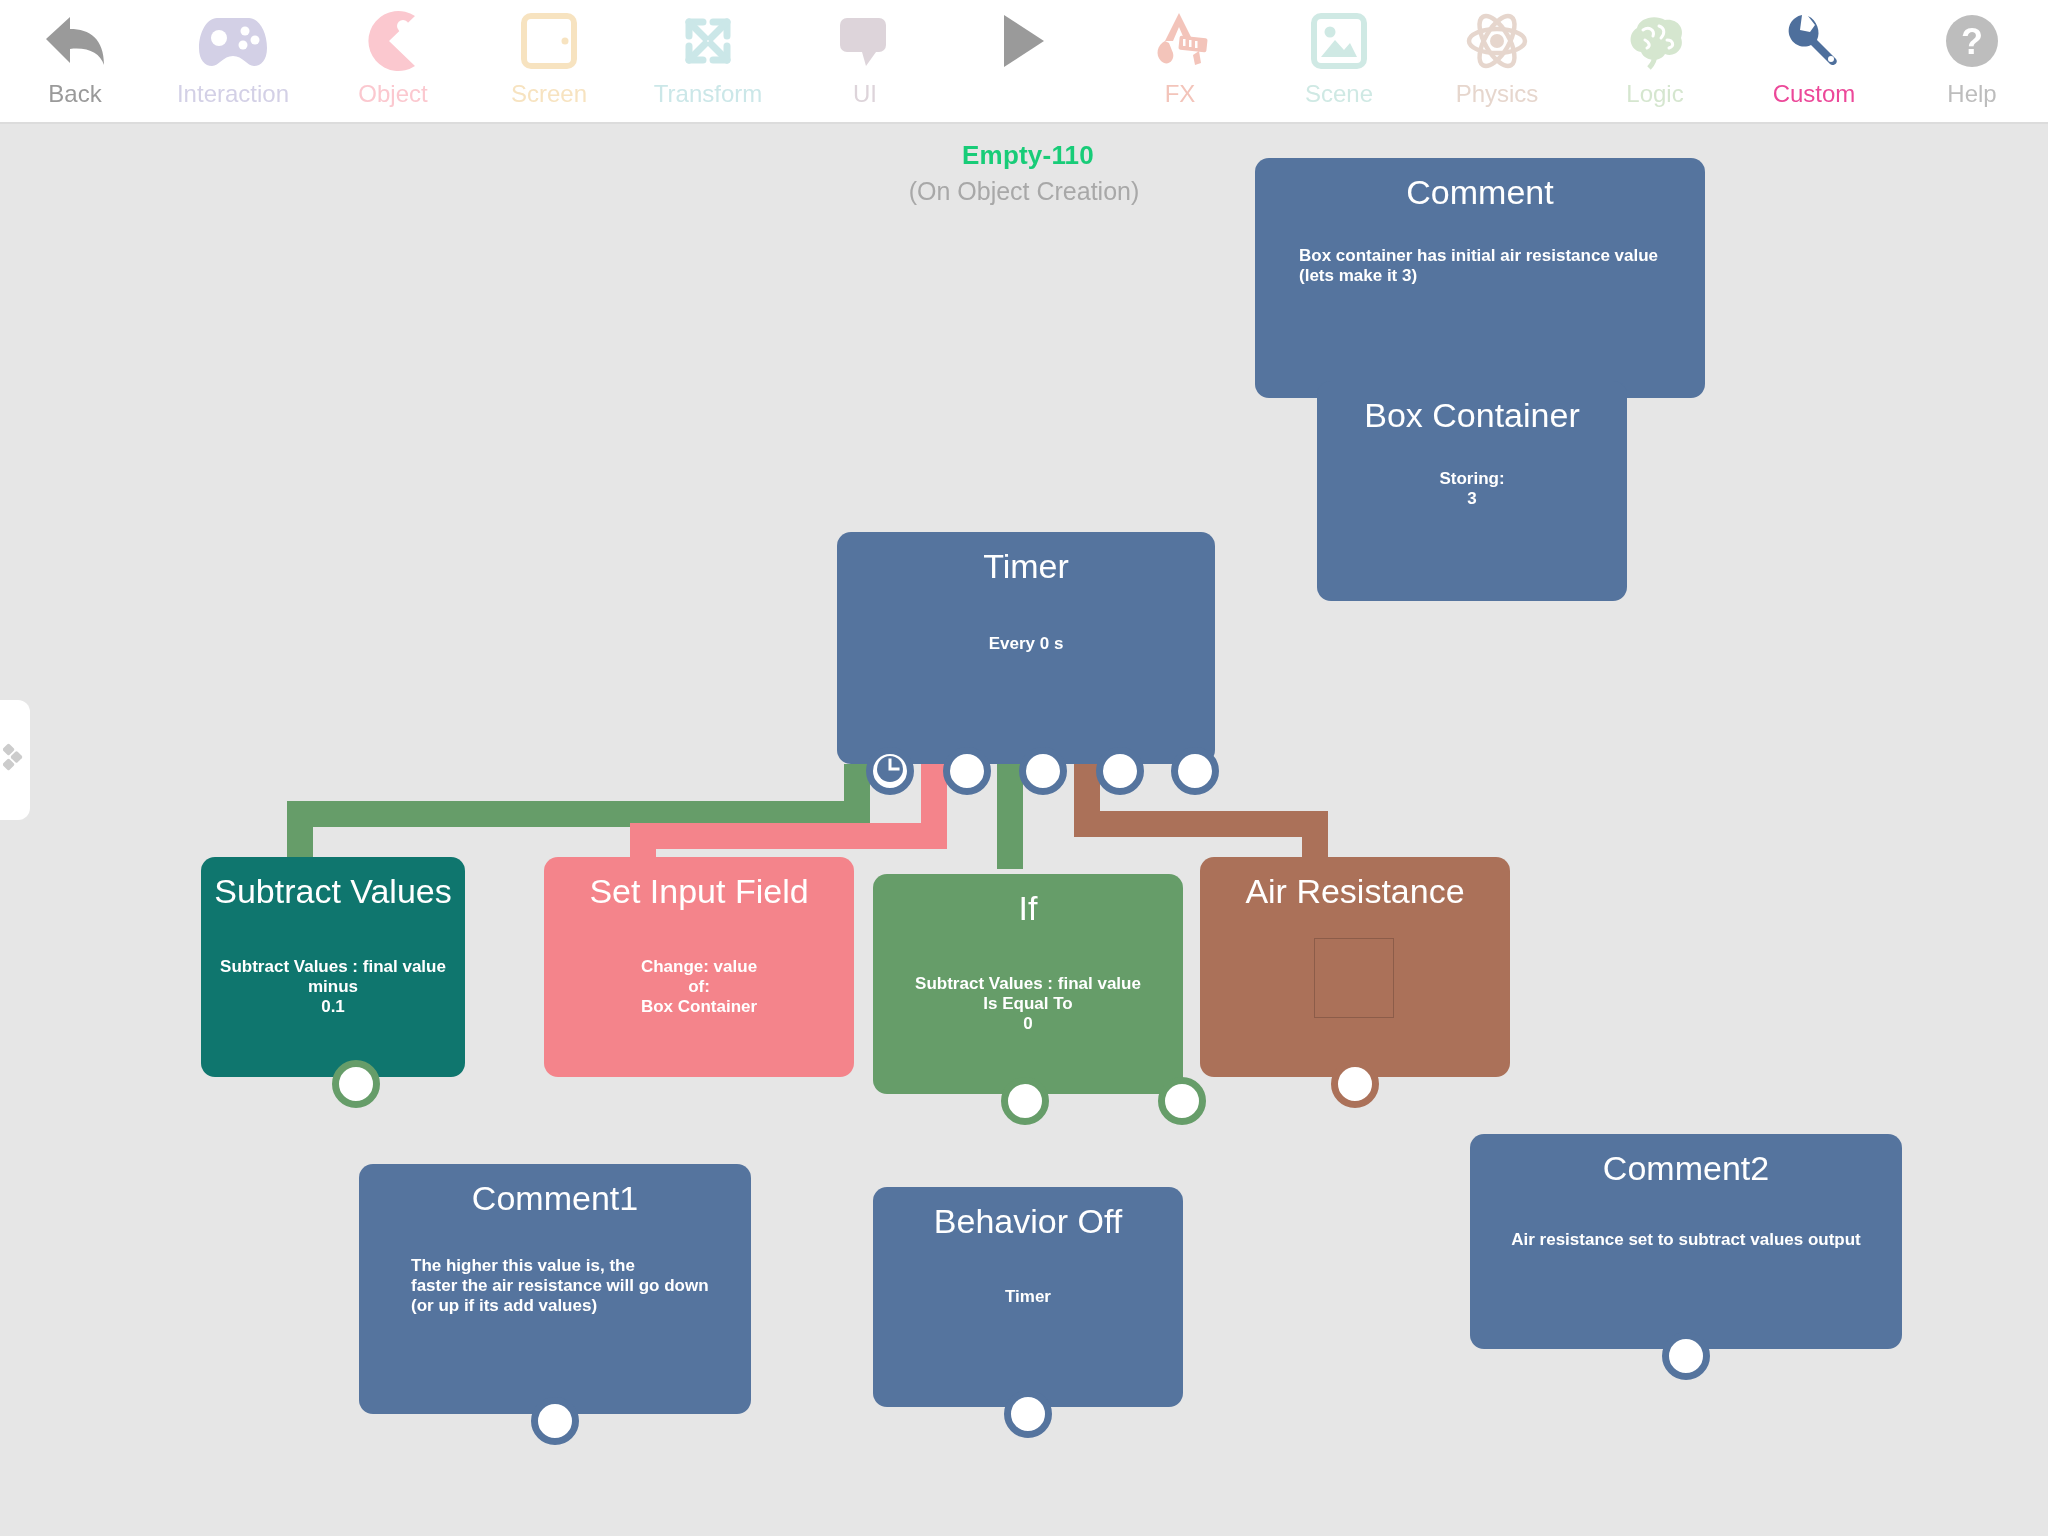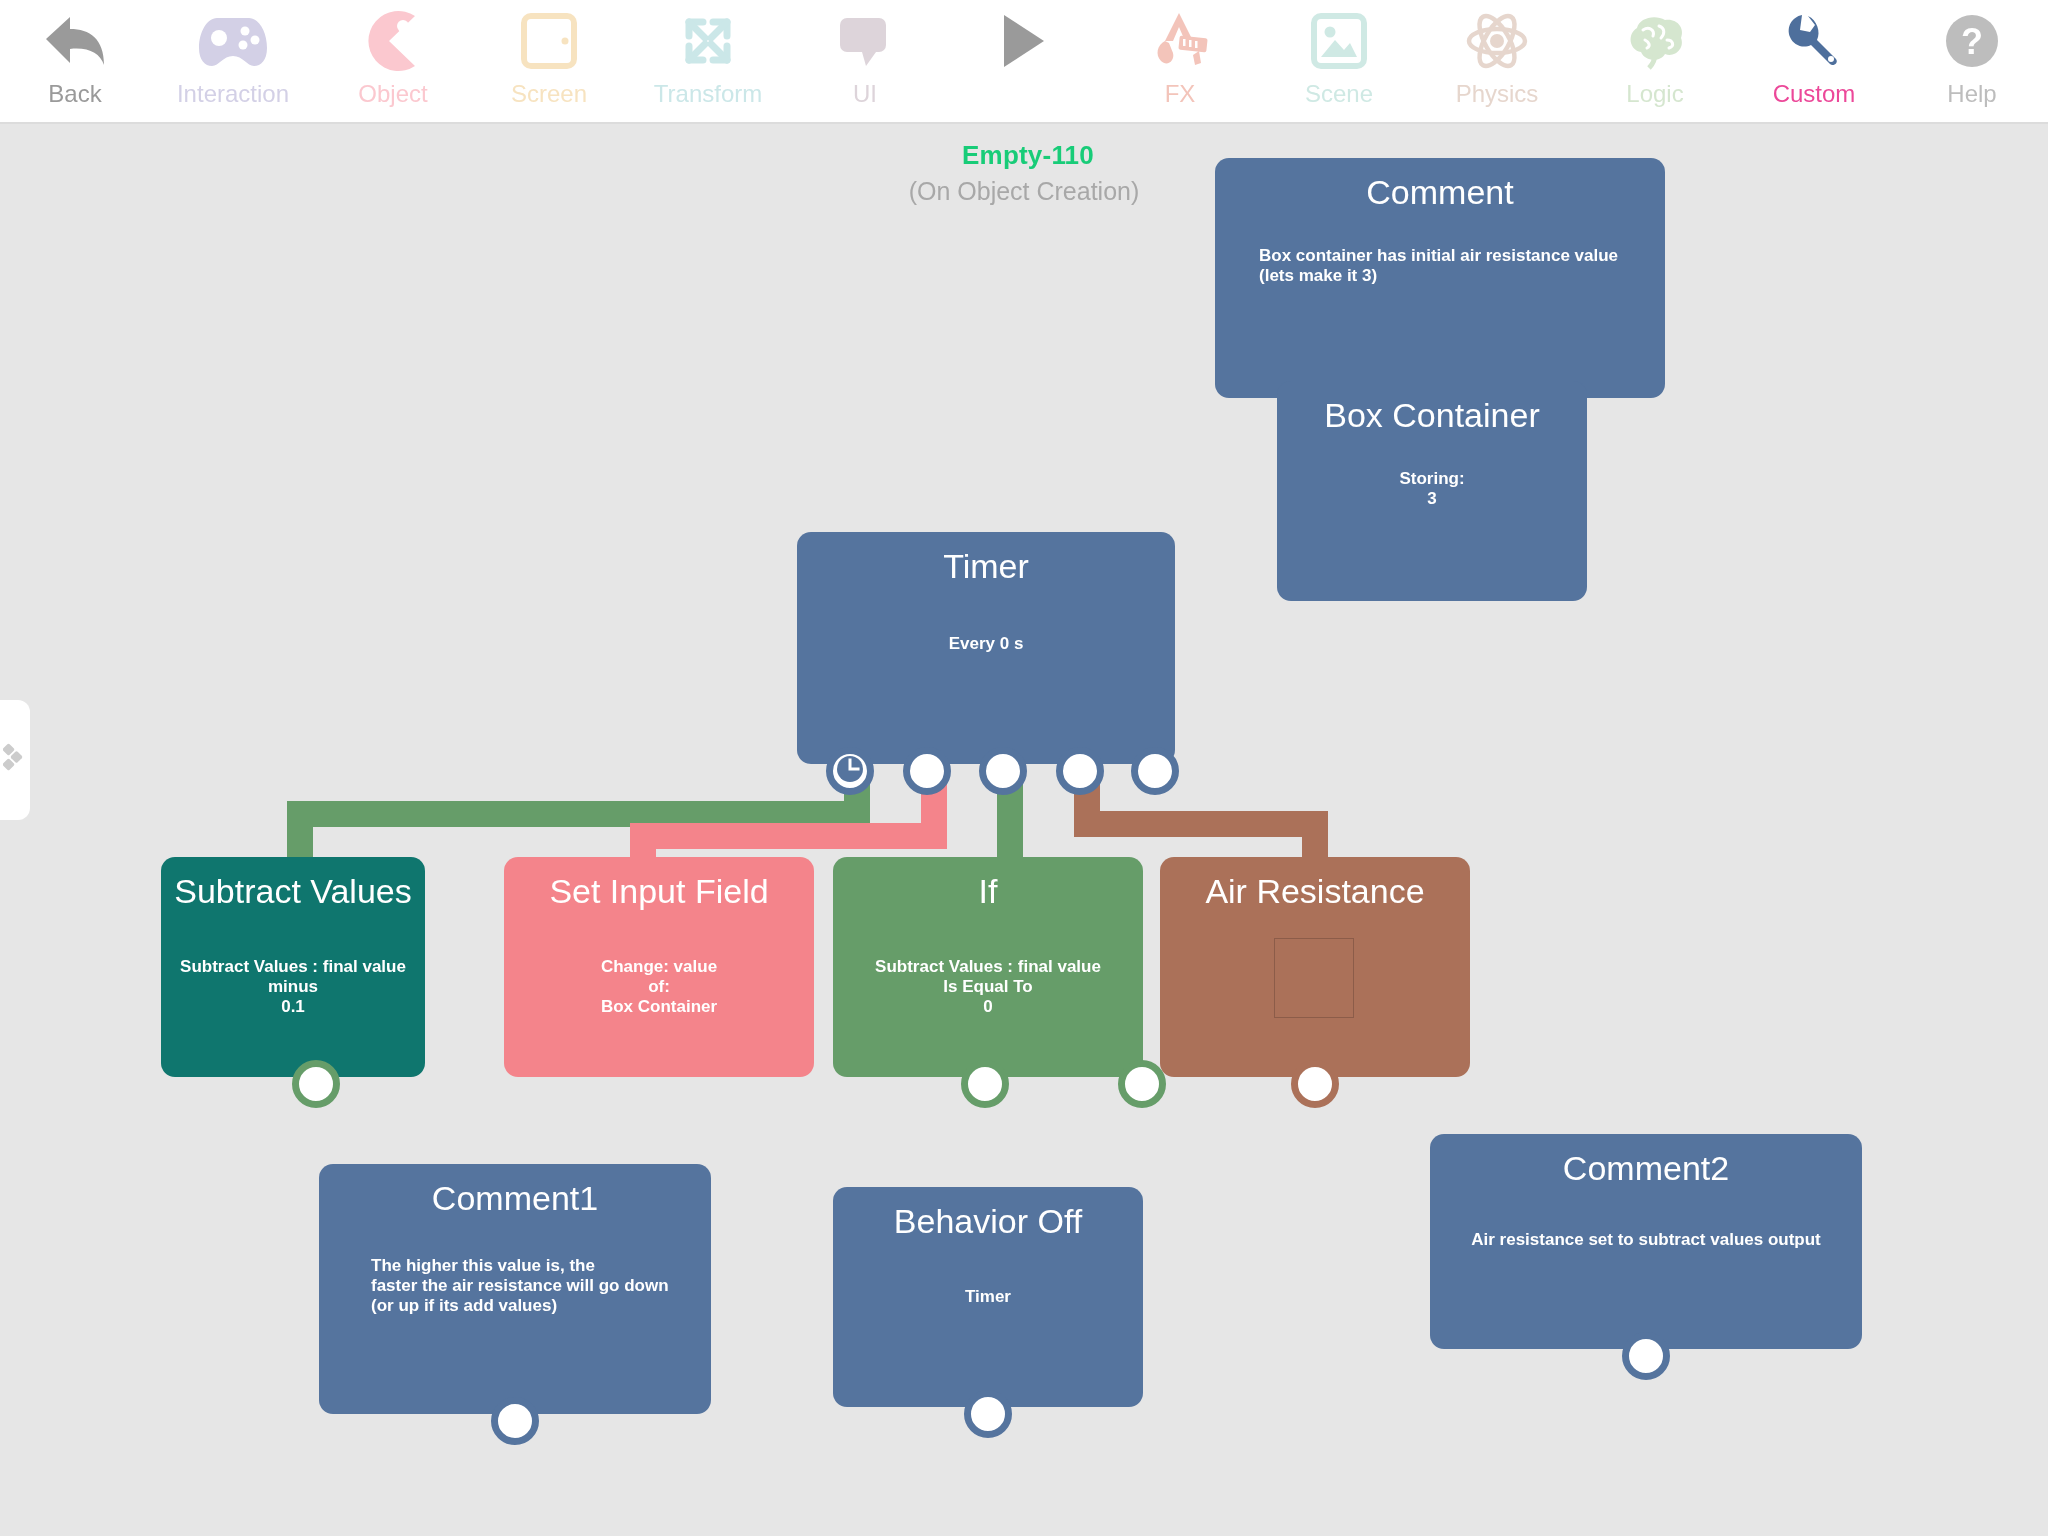--- a/index.html
+++ b/index.html
@@ -64,20 +64,21 @@
 
   
   .wire { position: absolute; }
 
   
   .node {
     position: absolute;
     border-radius: 14px;
     color: #ffffff;
     overflow: visible;
+    margin-left: 40px;
   }
   .node .ntitle {
     position: absolute; left: 0; right: 0; top: 14px;
     text-align: center;
     font-size: 34px; font-weight: 400; line-height: 40px;
     color: #ffffff;
   }
   .node .nbody {
     position: absolute; left: 14px; right: 14px;
     text-align: center;
@@ -331,21 +332,21 @@
       <div class="port green" style="left:131px; bottom:-31px;"></div>
     </div>
 
     <div class="node" style="left:504px; top:733px; width:310px; height:220px; background:#f4848b;">
       <div class="ntitle">Set Input Field</div>
       <div class="nbody" style="top:100px;">Change: value
 of:
 Box Container</div>
     </div>
 
-    <div class="node" style="left:833px; top:733px; width:310px; height:220px; background:#669d69;">
+    <div class="node" style="left:833px; top:750px; width:310px; height:220px; background:#669d69;">
       <div class="ntitle">If</div>
       <div class="nbody" style="top:100px;">Subtract Values : final value
 Is Equal To
 0</div>
       <div class="port green" style="left:128px; bottom:-31px;"></div>
       <div class="port green" style="left:285px; bottom:-31px;"></div>
     </div>
 
     <div class="node" style="left:1160px; top:733px; width:310px; height:220px; background:#ab7159;">
       <div class="ntitle">Air Resistance</div>

